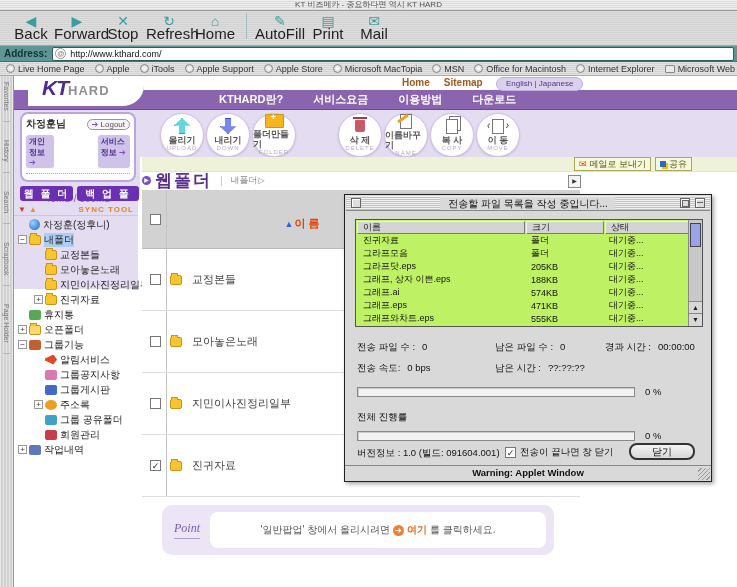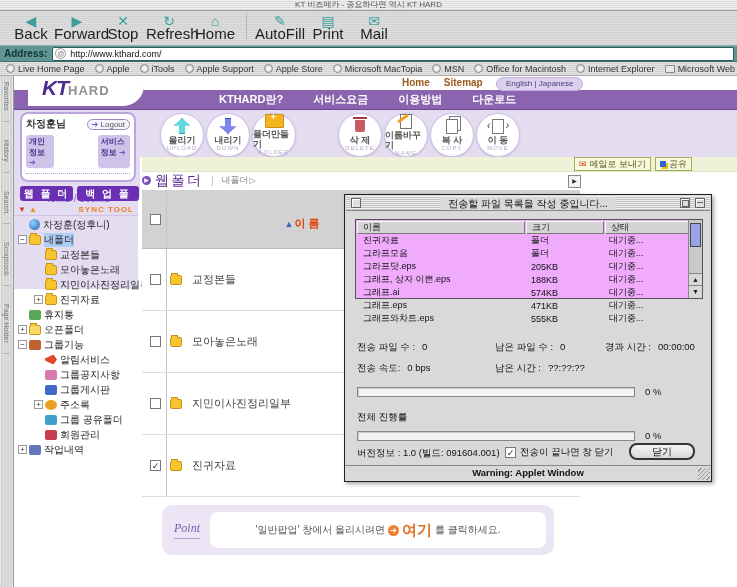--- a/index.html
+++ b/index.html
@@ -120,21 +120,21 @@
 
   
   #share-bar{left:128px;top:81px;width:595px;height:15px;background:#edf2d8;border-bottom:1px solid #dfe6c2;display:flex;align-items:center;justify-content:flex-end;padding-right:45px;box-sizing:border-box;gap:4px;}
   .share-btn{height:12px;line-height:11px;background:#f8f8dc;border:1px solid #a8a858;font-size:9px;color:#4a5414;padding:0 4px;display:flex;align-items:center;gap:3px;}
   .mail-icon{color:#d04000;font-size:9px;}
   .share-sq{display:inline-block;width:6px;height:6px;background:#3366cc;box-shadow:2px 2px 0 #f0c000;}
 
   
   #crumb-row{left:128px;top:96px;width:595px;height:17px;background:#fff;display:flex;align-items:center;}
   .crumb-lead-icon{width:9px;height:9px;border-radius:50%;background:#7a50c0;color:#fff;font-size:6px;line-height:9px;text-align:center;margin-right:4px;}
-  #crumb-root{font-size:14px;font-weight:normal;color:#5a2d91;letter-spacing:2px;}
+  #crumb-root{font-size:17px;font-weight:bold;color:#5a2d91;letter-spacing:2px;}
   #crumb-sep{color:#bbb;font-size:10px;margin:0 8px;}
   #crumb-current{font-size:9px;color:#888;}
   #crumb-next{font-size:8px;color:#888;margin-left:1px;}
   #crumb-more-btn{position:absolute;left:426px;top:3px;width:11px;height:11px;border:1px solid #888;background:#f4f4f4;font-size:6px;line-height:11px;text-align:center;color:#333;}
 
   
   #file-table{left:128px;top:114px;width:438px;background:#fff;}
   #ft-header{height:58px;background:#d2d2d2;border-bottom:1px solid #bbb;position:relative;}
   .cb{display:inline-block;width:11px;height:11px;border:1px solid #777;background:#fff;font-size:9px;line-height:11px;text-align:center;color:#222;box-sizing:border-box;}
   #ft-header .cb{position:absolute;left:8px;top:24px;}
@@ -144,35 +144,35 @@
   .file-row{height:61px;border-bottom:1px solid #ddd;position:relative;display:flex;align-items:center;}
   .file-row .cb{position:absolute;left:8px;}
   .file-row .ficon{position:absolute;left:28px;}
   .file-row .fname{position:absolute;left:50px;font-size:11px;color:#444;}
 
   
   #point-box{left:148px;top:429px;width:392px;height:50px;background:#ece5f5;border-radius:10px;}
   #point-inner{position:absolute;left:48px;top:7px;width:336px;height:36px;background:#fff;border-radius:8px;display:flex;align-items:center;justify-content:center;gap:3px;}
   #point-label{position:absolute;left:12px;top:16px;font-family:"Liberation Serif","DejaVu Serif",serif;font-style:italic;font-size:12px;color:#7a5ab0;border-bottom:1px solid #b0a0d0;padding-bottom:2px;}
   #point-text-before,#point-text-after{font-size:10px;color:#555;}
-  #point-link{font-size:15px;font-weight:bold;color:#e07020;}
+  #point-link{font-size:10px;font-weight:bold;color:#e07020;}
   .point-arrow-icon{display:inline-block;width:11px;height:11px;border-radius:50%;background:#f08030;color:#fff;font-size:8px;line-height:11px;text-align:center;}
 
   
   #dialog{left:344px;top:194px;width:368px;height:288px;background:#d9d9d9;border:1px solid #222;box-shadow:2px 2px 4px rgba(0,0,0,.35);box-sizing:border-box;z-index:10;}
   #dlg-titlebar{position:absolute;left:1px;top:1px;right:1px;height:14px;background:repeating-linear-gradient(180deg,#efefef 0 1px,#c2c2c2 1px 2px);border-bottom:1px solid #888;}
   #dlg-title{position:absolute;left:50%;transform:translateX(-50%);top:1px;background:#d9d9d9;padding:0 8px;font-size:10px;color:#111;white-space:nowrap;line-height:13px;}
   .dlg-box{position:absolute;top:2px;width:10px;height:10px;background:#ddd;border:1px solid #666;box-shadow:inset 1px 1px 0 #fff;box-sizing:border-box;}
   #dlg-close{left:5px;}
   #dlg-zoom{right:20px;}
   #dlg-zoom::after{content:"";position:absolute;left:1px;top:1px;width:5px;height:5px;border:1px solid #666;}
   #dlg-collapse{right:5px;}
   #dlg-collapse::after{content:"";position:absolute;left:1px;top:3px;width:6px;height:1px;background:#666;}
 
-  #dlg-table{position:absolute;left:10px;top:24px;width:348px;height:80px;background:#f0abfc;border:1px solid #555;box-sizing:border-box;}
+  #dlg-table{position:absolute;left:10px;top:24px;width:348px;height:108px;background:#bef264;border:1px solid #555;box-sizing:border-box;}
   #dlg-cols{display:flex;height:14px;}
   .dlg-th{height:13px;background:#d4d4d4;border:1px solid;border-color:#f4f4f4 #7a7a7a #7a7a7a #f4f4f4;box-sizing:border-box;font-size:9px;color:#222;padding-left:5px;line-height:11px;margin:1px 0 0 1px;}
   .col-name{width:168px;}
   .col-size{width:78px;}
   .col-status{width:84px;}
   .dlg-row{display:flex;height:13px;align-items:center;}
   .dlg-td{font-size:9px;color:#111;padding-left:7px;box-sizing:border-box;white-space:nowrap;overflow:hidden;}
   #dlg-scrollbar{position:absolute;right:0;top:0;bottom:0;width:14px;background:#c9c9c9;border-left:1px solid #888;box-sizing:border-box;}
   #dlg-thumb{position:absolute;left:1px;top:3px;width:11px;height:24px;background:#9aa3e6;border:1px solid #445;box-sizing:border-box;}
   .dlg-arrow{position:absolute;left:0;width:13px;height:12px;background:#d8d8d8;border-top:1px solid #888;font-size:7px;line-height:12px;text-align:center;color:#222;}

